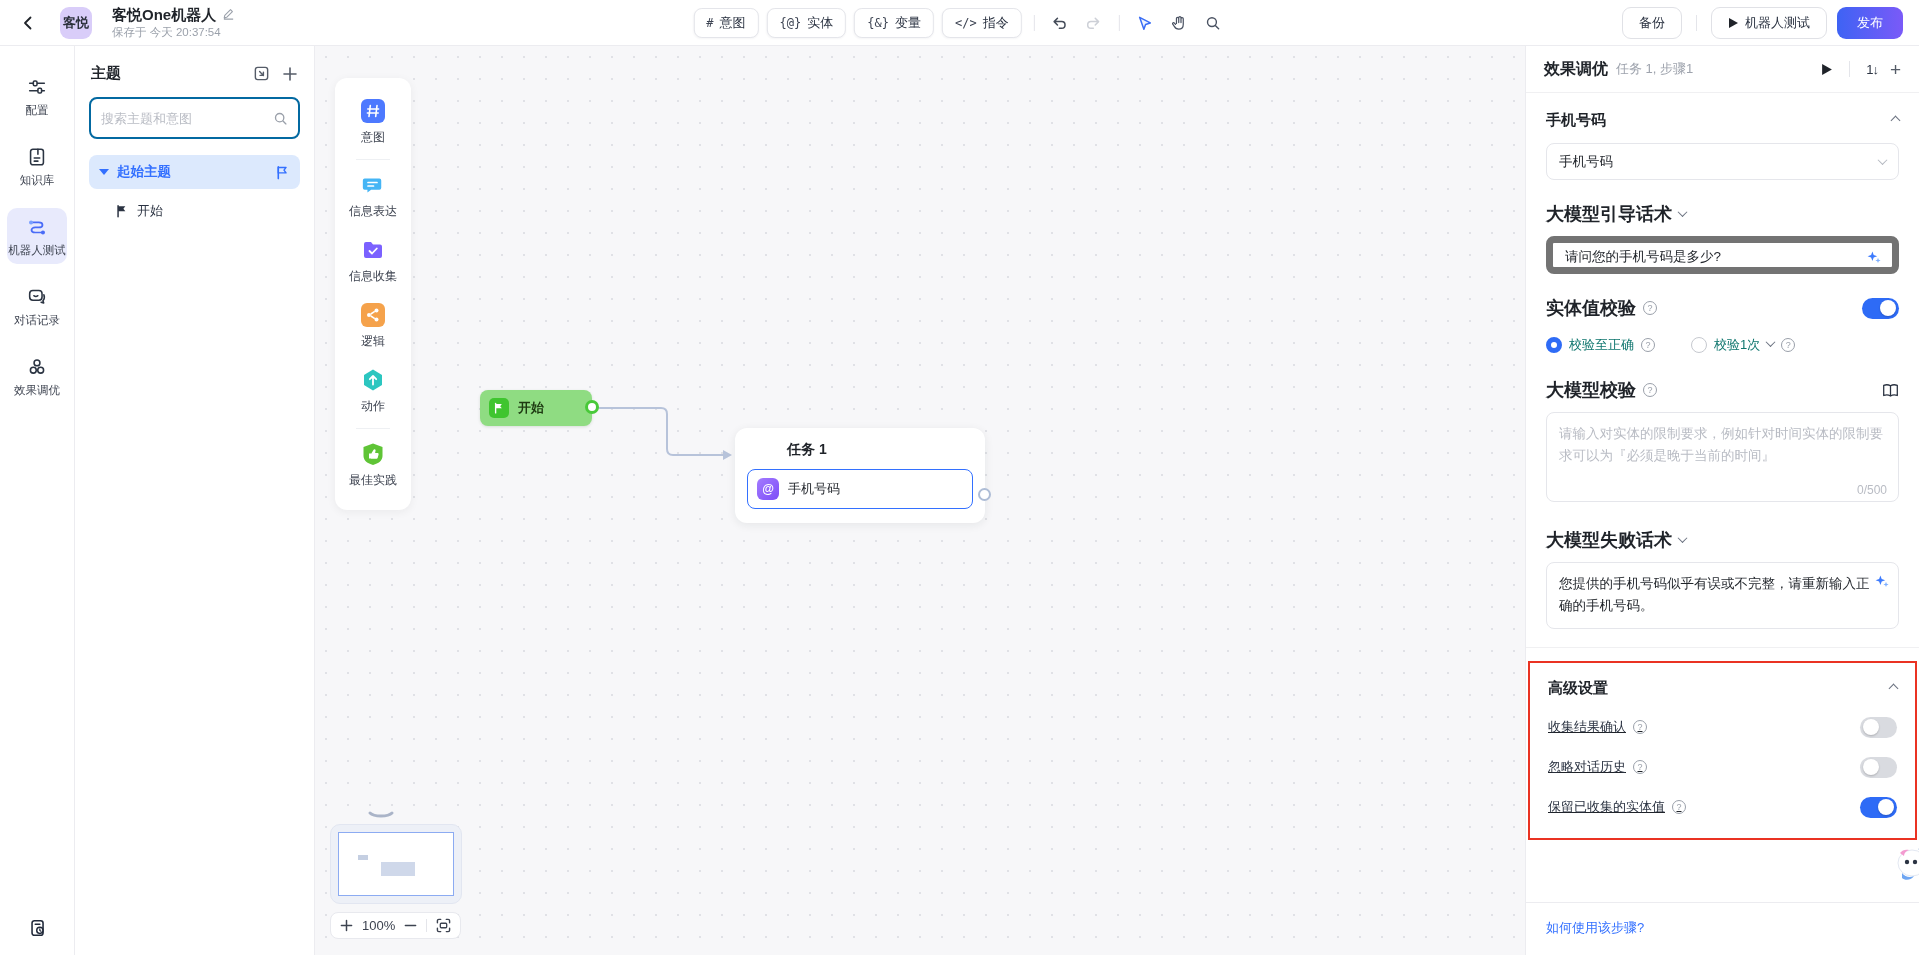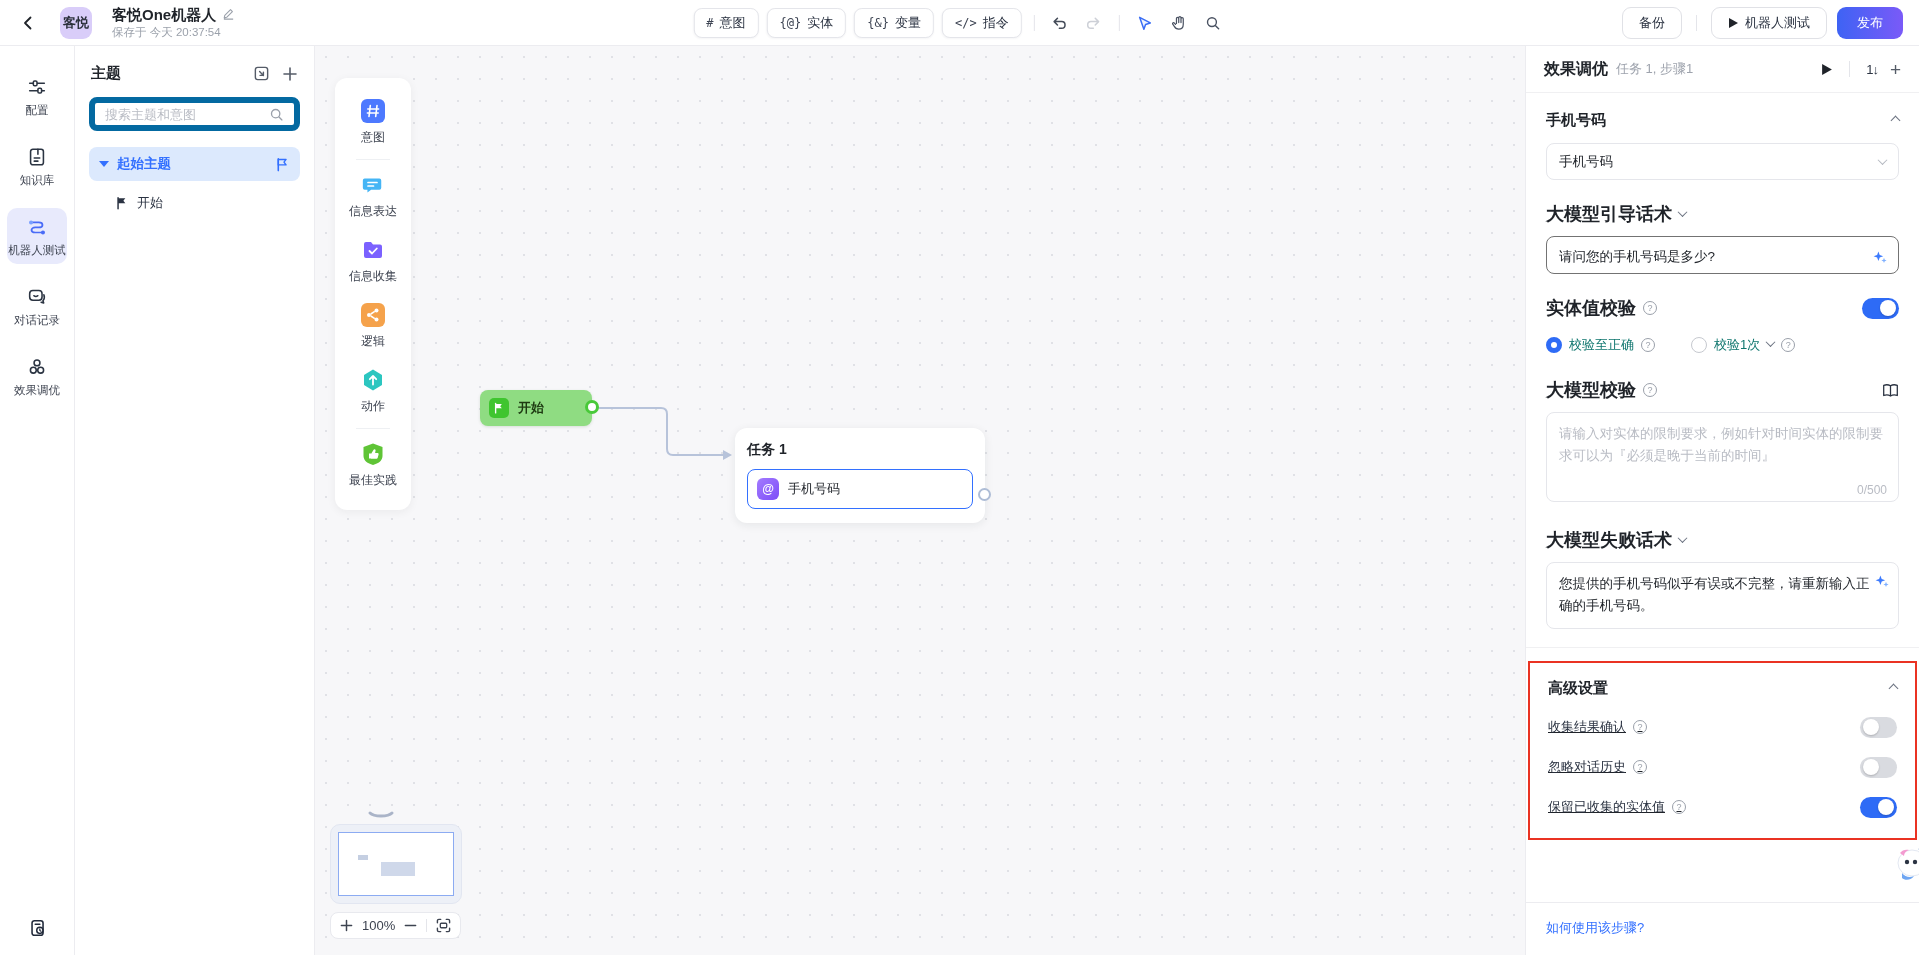--- a/index.html
+++ b/index.html
@@ -41,21 +41,21 @@
     flex-direction:column; align-items:center; gap:5px; cursor:pointer; }
   .nav-item .nv-label { font-size:11.5px; color:#3d4350; }
   .nav-item.active { background:#e8eafc; }
   .nav-bottom { position:absolute; bottom:14px; left:0; width:75px; display:flex; justify-content:center; }
 
   
   .topics { width:240px; background:#fff; border-right:1px solid #ececf0; padding:14px 14px 0; }
   .topics-head { display:flex; align-items:center; padding:4px 2px 0; }
   .topics-title { font-size:15px; font-weight:bold; }
   .topics-head-icons { margin-left:auto; display:flex; align-items:center; gap:12px; }
-  .search-box { margin-top:14px; height:34px; border:6px solid #0369a1; border-radius:8px;
+  .search-box { margin-top:14px; height:42px; border:2px solid #0369a1; border-radius:8px;
     display:flex; align-items:center; padding:0 10px; gap:6px; }
   .search-box input { border:none; outline:none; flex:1; font-size:13px; color:#1f2329; min-width:0;
     font-family:inherit; }
   .search-box input::placeholder { color:#b9bcc4; }
   .tree { margin-top:16px; }
   .tree-row-root { height:34px; background:#dce9fd; border-radius:8px; display:flex; align-items:center;
     padding:0 10px; gap:8px; cursor:pointer; }
   .tree-root-label { color:#3370ff; font-size:13.5px; font-weight:bold; }
   .tree-row-child { height:32px; display:flex; align-items:center; gap:8px; padding-left:26px;
     margin-top:6px; cursor:pointer; }
@@ -79,21 +79,21 @@
   .start-node .sn-ic { width:20px; height:20px; border-radius:5px; background:#3fc52f; display:flex;
     align-items:center; justify-content:center; }
   .start-node .sn-label { font-size:13px; font-weight:bold; color:#1e3a12; }
   .start-port { position:absolute; left:270px; top:354px; width:14px; height:14px; border-radius:50%;
     background:#fff; border:3.5px solid #49c93a; cursor:crosshair; }
 
   .edge-layer { position:absolute; left:0; top:0; width:100%; height:100%; pointer-events:none; }
 
   .task-card { position:absolute; left:420px; top:382px; width:250px; background:#fff; border-radius:12px;
     box-shadow:0 2px 10px rgba(31,35,41,.08); padding:13px 12px 14px; }
-  .task-title { font-size:14px; font-weight:bold; }
+  .task-title { font-size:14px; font-weight:bold;margin-left:40px; }
   .task-step { margin-top:10px; height:40px; border:1.5px solid #3370ff; border-radius:8px; background:#fff;
     display:flex; align-items:center; gap:9px; padding:0 9px; cursor:pointer; }
   .entity-ic { width:22px; height:22px; border-radius:6px; background:linear-gradient(135deg,#a37bff,#7d4df7);
     color:#fff; font-size:12px; font-weight:bold; display:flex; align-items:center; justify-content:center; }
   .task-step-label { font-size:13px; color:#1f2329; }
   .task-port { position:absolute; left:663px; top:442px; width:13px; height:13px; border-radius:50%;
     background:#fff; border:2px solid #aebdd6; cursor:crosshair; }
 
   .mini-collapse { position:absolute; left:52px; top:764px; cursor:pointer; }
   .minimap { position:absolute; left:15px; top:778px; width:132px; height:80px; background:#edf0f7;
@@ -116,21 +116,21 @@
   .plus-ic { font-size:19px; color:#555c68; line-height:1; }
 
   .panel-body { flex:1; overflow:hidden; display:flex; flex-direction:column; }
   .pb-pad { padding:0 20px; }
   .sec-head { display:flex; align-items:center; margin-top:18px; }
   .sec-title { font-size:15px; font-weight:bold; }
   .field-label-row { display:flex; align-items:center; gap:7px; margin-top:22px; }
   .field-label { font-size:18px; font-weight:bold; }
   .select { margin-top:13px; height:37px; border:1px solid #e5e6eb; border-radius:8px; display:flex;
     align-items:center; padding:0 12px; font-size:13.5px; cursor:pointer; }
-  .text-input-wrap { margin-top:10px; height:38px; border:1px solid #737373; border-radius:8px; display:flex;
+  .text-input-wrap { margin-top:10px; height:38px; border:7px solid #737373; border-radius:8px; display:flex;
     align-items:center; padding:4px 10px 0 12px; gap:8px; }
   .text-input-wrap input { border:none; outline:none; flex:1; font-size:13.5px; color:#1f2329; min-width:0;
     font-family:inherit; }
   .row-between { display:flex; align-items:center; margin-top:22px; }
   .row-left { display:flex; align-items:center; gap:7px; }
   .spacer { flex:1; }
 
   .help-ic { width:14px; height:14px; border-radius:50%; border:1px solid #9aa0aa; color:#9aa0aa; font-size:9px;
     display:inline-flex; align-items:center; justify-content:center; flex:none; cursor:pointer; }
   .toggle { width:37px; height:21px; border-radius:11px; background:#d9dbe0; position:relative; cursor:pointer;

